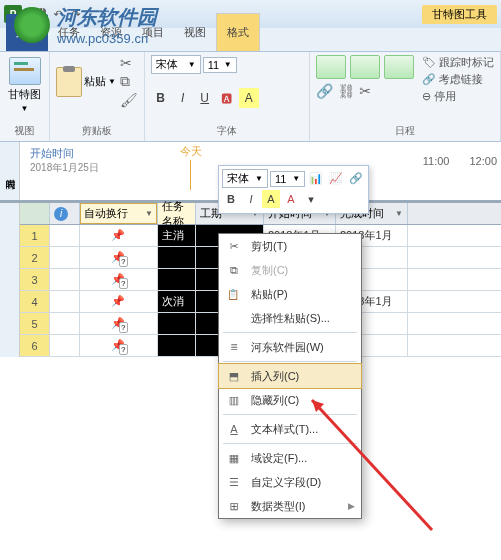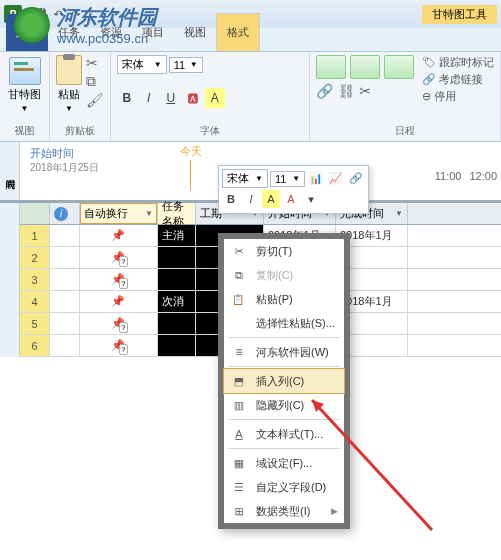--- a/index.html
+++ b/index.html
@@ -20,21 +20,21 @@
 .tabs .tab{padding:11px 10px;font-size:11px;color:#444;cursor:pointer}
 .tabs .tab.file{background:#2b579a;color:#fff;border-radius:2px 2px 0 0}
 .tabs .tab.active{background:#f9d877;border:1px solid #ccc;border-bottom:none}
 .ribbon{height:90px;background:#f1f5fa;display:flex;border-bottom:1px solid #b0c4de}
 .rgroup{border-right:1px solid #d0dce8;padding:3px 6px;display:flex;flex-direction:column;justify-content:space-between}
 .rgroup .glabel{text-align:center;font-size:10px;color:#666;margin-top:2px}
 .gantt-btn{display:flex;flex-direction:column;align-items:center;gap:2px;padding:2px}
 .gantt-btn .icon{width:32px;height:28px;background:linear-gradient(#e8f4ff,#b8d8f8);border:1px solid #8ab;border-radius:2px;position:relative}
 .gantt-btn .icon::before{content:"";position:absolute;left:4px;top:4px;width:14px;height:3px;background:#4a8}
 .gantt-btn .icon::after{content:"";position:absolute;left:4px;top:10px;width:20px;height:3px;background:#a84}
-.paste-btn{display:flex;flex-direction:column;align-items:center;gap:2px}
+.paste-btn{display:flex;flex-direction:row;align-items:center;gap:2px}
 .paste-btn .icon{width:26px;height:30px;background:#f8e8b8;border:1px solid #c8a868;border-radius:2px;position:relative}
 .paste-btn .icon::before{content:"";position:absolute;top:-2px;left:6px;width:12px;height:6px;background:#888;border-radius:2px}
 .clip-small{display:flex;flex-direction:column;gap:2px;margin-left:4px}
 .clip-small span{font-size:14px;color:#666}
 .font-group{flex:1}
 .font-row{display:flex;gap:2px;align-items:center;margin-bottom:3px}
 .font-select{background:#fff;border:1px solid #abc;padding:1px 4px;font-size:11px;min-width:50px;display:flex;align-items:center;justify-content:space-between}
 .font-select.small{min-width:34px}
 .font-btn{width:20px;height:20px;display:flex;align-items:center;justify-content:center;color:#444;font-size:12px}
 .bold{font-weight:bold}
@@ -51,21 +51,21 @@
 .tl-side{width:20px;background:#e8f0f8;border-right:1px solid #ccc;writing-mode:vertical-rl;text-align:center;font-size:10px;padding:4px 2px}
 .tl-body{flex:1;position:relative;padding:4px 10px}
 .tl-start{color:#4a7ab8;font-size:11px}
 .tl-date{color:#888;font-size:10px}
 .tl-today{position:absolute;left:160px;top:2px;color:#e8a838;font-size:11px}
 .tl-marker{position:absolute;left:170px;top:18px;width:1px;height:30px;background:#e8a838}
 .minitoolbar{position:absolute;left:218px;top:165px;background:#fff;border:1px solid #b0c4de;box-shadow:2px 2px 6px rgba(0,0,0,0.2);padding:3px;z-index:90}
 .mt-row{display:flex;gap:2px;align-items:center;margin-bottom:2px}
 .mt-select{background:#fff;border:1px solid #abc;padding:1px 4px;font-size:11px;display:flex;align-items:center;gap:6px}
 .mt-btn{width:18px;height:18px;display:flex;align-items:center;justify-content:center;color:#444;font-size:11px}
-.ticks{position:absolute;right:4px;top:170px;font-size:10px;color:#666;display:flex;gap:8px}
+.ticks{position:absolute;right:4px;top:155px;font-size:10px;color:#666;display:flex;gap:20px}
 .grid{display:flex;border-top:1px solid #9ab}
 .grid-side{width:20px;background:#e8f0f8;border-right:1px solid #ccc}
 .grid-main{flex:1}
 .ghdr{display:flex;background:#e8ecf0;border-bottom:1px solid #9ab;height:22px}
 .ghdr .cell{border-right:1px solid #bcd;padding:2px 4px;font-size:11px;display:flex;align-items:center;justify-content:space-between}
 .ghdr .cell .arrow{font-size:8px;color:#666}
 .c-rownum{width:30px;background:#d8e8d8}
 .c-info{width:30px;justify-content:center}
 .c-info .infoicon{width:14px;height:14px;border-radius:50%;background:#4a90d8;color:#fff;display:flex;align-items:center;justify-content:center;font-style:italic;font-size:10px}
 .c-mode{width:78px}
@@ -77,21 +77,21 @@
 .c-finish{width:72px}
 .grow{display:flex;height:22px;border-bottom:1px solid #d0d8e0}
 .grow .cell{border-right:1px solid #d0d8e0;padding:2px 4px;font-size:11px;display:flex;align-items:center}
 .grow .c-rownum{background:#f8e888;justify-content:center;color:#555}
 .grow .c-mode{justify-content:center}
 .pin{width:14px;height:14px;position:relative}
 .pin::before{content:"📌";font-size:11px;color:#4a90d8;filter:hue-rotate(0deg)}
 .pin.q::after{content:"?";position:absolute;right:-2px;bottom:-2px;font-size:8px;background:#fff;border:1px solid #aaa;border-radius:2px;padding:0 1px}
 .blackcell{background:#000!important}
 .c-text{color:#333}
-.ctxmenu{position:absolute;left:218px;top:233px;width:132px;background:#fff;border:6px solid #737373;box-shadow:3px 3px 10px rgba(0,0,0,0.3);z-index:100}
+.ctxmenu{position:absolute;left:218px;top:233px;width:144px;background:#fff;border:1px solid #737373;box-shadow:3px 3px 10px rgba(0,0,0,0.3);z-index:100}
 .ctxmenu .item{display:flex;align-items:center;padding:4px 6px;gap:8px;font-size:11px;color:#333;cursor:pointer}
 .ctxmenu .item.hl{background:#f8ecc8;outline:1px solid #d4a848}
 .ctxmenu .item.disabled{color:#aaa}
 .ctxmenu .item .micon{width:18px;height:16px;display:flex;align-items:center;justify-content:center;font-size:12px;color:#666}
 .ctxmenu .item .micon.ic-scissors::before{content:"✂";font-size:11px}
 .ctxmenu .item .micon.ic-copy::before{content:"⧉";font-size:11px}
 .ctxmenu .item .micon.ic-paste::before{content:"📋";font-size:10px}
 .ctxmenu .item .micon.ic-wrap::before{content:"≡";font-size:12px}
 .ctxmenu .item .micon.ic-insert::before{content:"⬒";font-size:11px}
 .ctxmenu .item .micon.ic-hide::before{content:"▥";font-size:11px}

